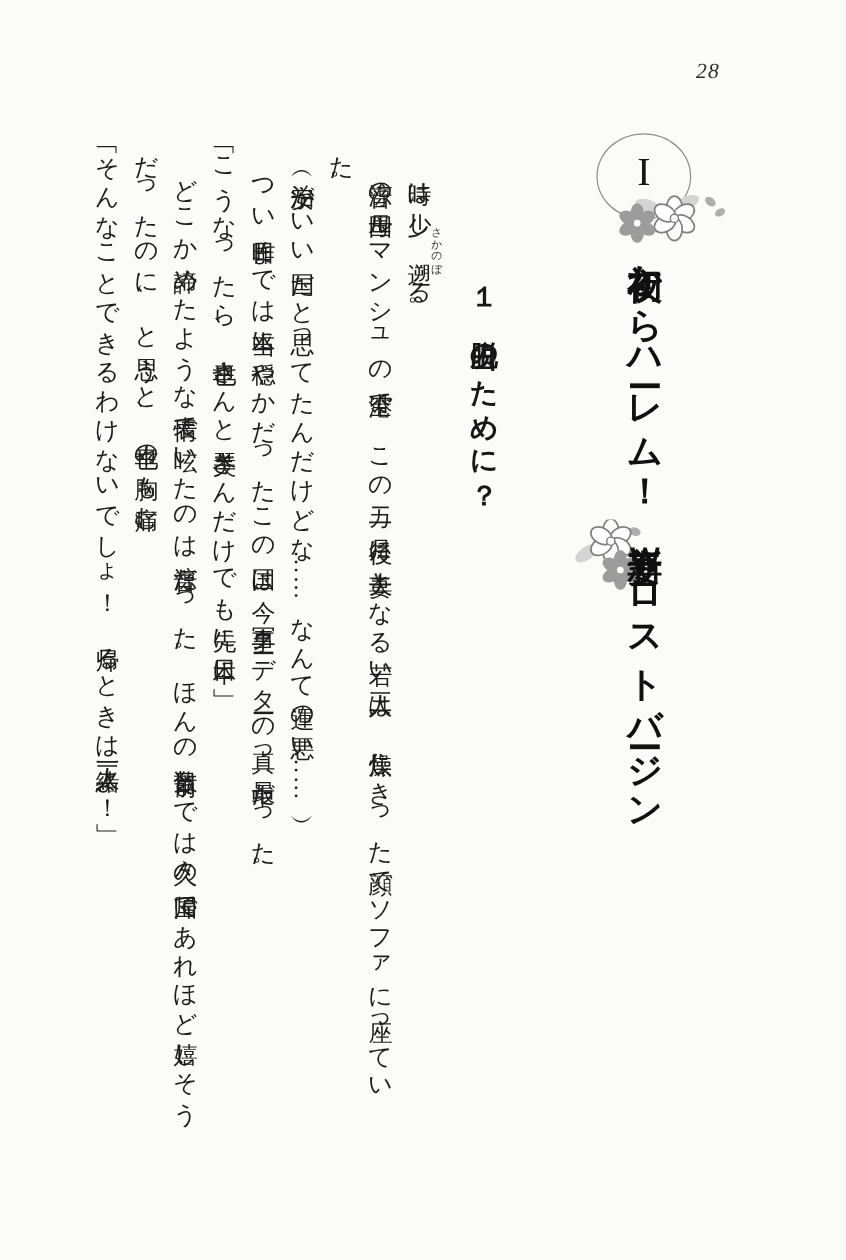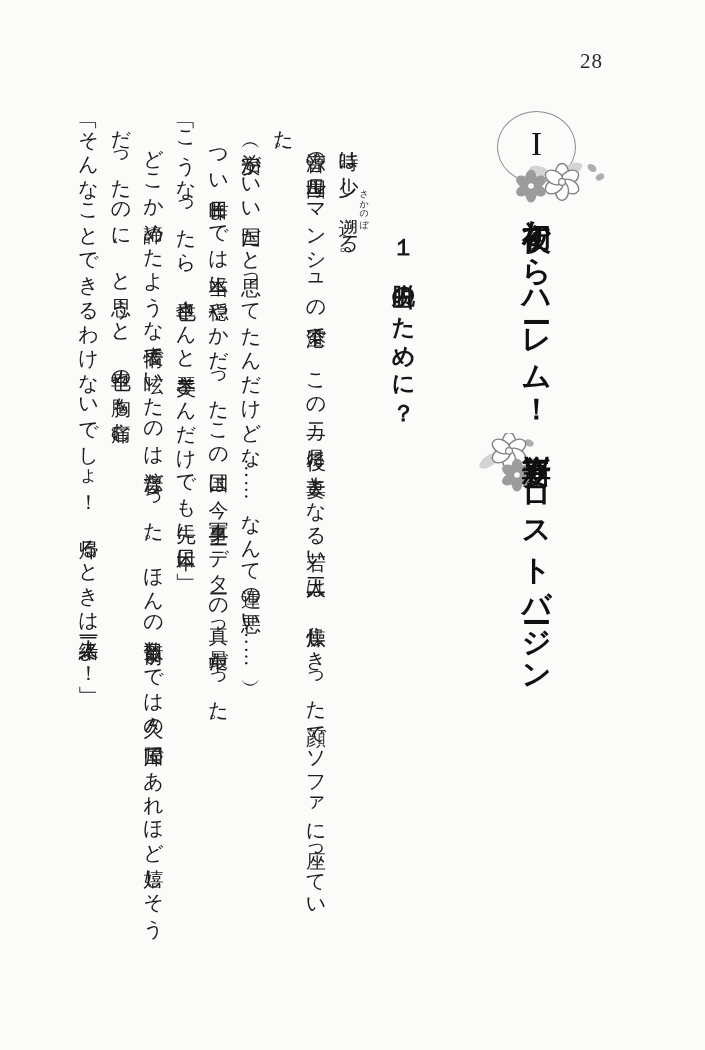--- a/index.html
+++ b/index.html
@@ -10,21 +10,21 @@
   #book-page{
     position:relative;
     width:705px;height:1050px;
     background:var(--bg);
     overflow:hidden;
     font-family:"Liberation Serif","DejaVu Serif",serif;
     color:var(--ink);
   }
   .page-number{
     position:absolute;left:580px;top:49px;
-    font-size:21px;letter-spacing:1px;color:#2b2b2b;
+    font-size:18px;font-style:italic;letter-spacing:1px;color:#2b2b2b;
   }
   
   .chapter-circle{
     position:absolute;left:497px;top:111px;width:79px;height:72px;
     border:1.5px solid #8d8d8d;border-radius:50%;
     display:flex;align-items:center;justify-content:center;
     box-sizing:border-box;
   }
   .chapter-numeral{
     font-size:33px;line-height:1;color:#161616;margin-top:-6px;

